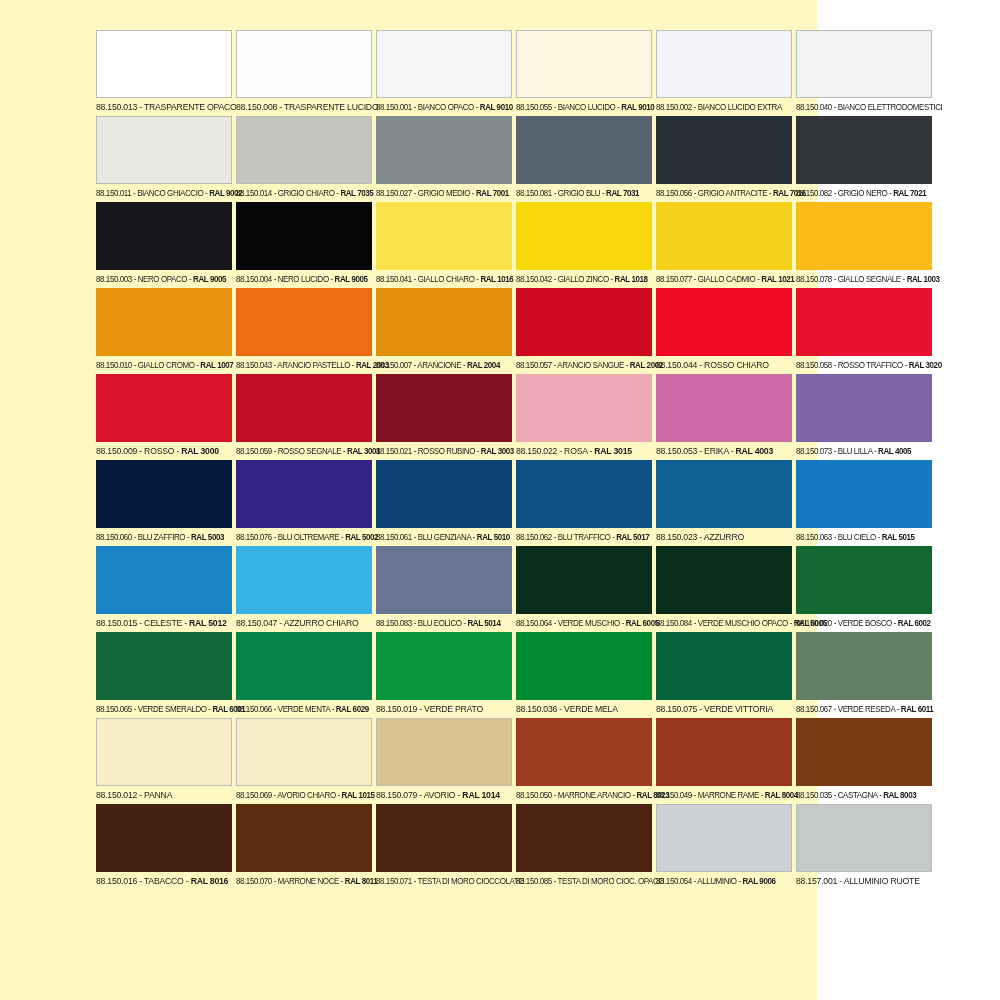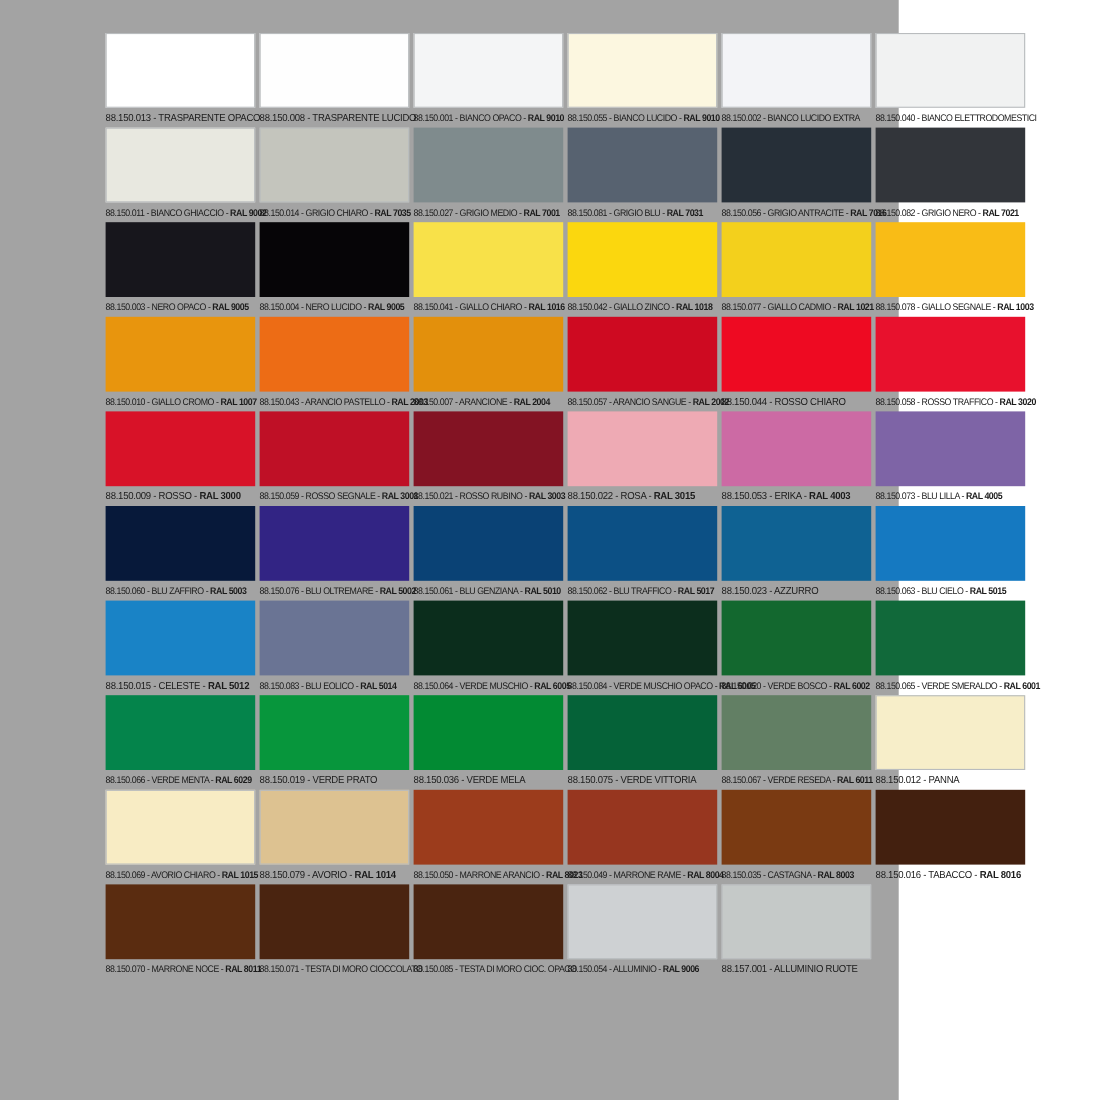--- a/index.html
+++ b/index.html
@@ -11,21 +11,21 @@
   body {
     width: 1000px;
     height: 1000px;
     font-family: "Liberation Sans", sans-serif;
     overflow: hidden;
   }
   #chart-sheet {
     position: relative;
     width: 817px;
     height: 1000px;
-    background: #a3a3a3;
+    background: #fef9c3;
     box-sizing: border-box;
   }
   #swatch-grid {
     position: absolute;
     left: 96px;
     top: 30px;
     width: 838px;
     display: grid;
     grid-template-columns: repeat(6, 136px);
     column-gap: 4px;
@@ -215,20 +215,24 @@
       </div>
       <div class="swatch-cell">
         <div class="swatch-chip" title="BLU CIELO" style="background: rgb(21, 121, 193); border: 0px;"></div>
         <div class="swatch-label label-tight"><span class="code">88.150.063</span><span class="sep"> - </span><span class="nm">BLU CIELO</span><span class="sep"> - </span><span class="ral">RAL 5015</span></div>
       </div>
       <div class="swatch-cell">
         <div class="swatch-chip" title="CELESTE" style="background: rgb(25, 131, 198); border: 0px;"></div>
         <div class="swatch-label"><span class="code">88.150.015</span><span class="sep"> - </span><span class="nm">CELESTE</span><span class="sep"> - </span><span class="ral">RAL 5012</span></div>
       </div>
       <div class="swatch-cell">
+        <div class="swatch-chip" title="AZZURRO CHIARO" style="background: rgb(54, 179, 228); border: 0px;"></div>
+        <div class="swatch-label"><span class="code">88.150.047</span><span class="sep"> - </span><span class="nm">AZZURRO CHIARO</span></div>
+      </div>
+      <div class="swatch-cell">
         <div class="swatch-chip" title="BLU EOLICO" style="background: rgb(106, 116, 148); border: 0px;"></div>
         <div class="swatch-label label-tight"><span class="code">88.150.083</span><span class="sep"> - </span><span class="nm">BLU EOLICO</span><span class="sep"> - </span><span class="ral">RAL 5014</span></div>
       </div>
       <div class="swatch-cell">
         <div class="swatch-chip" title="VERDE MUSCHIO" style="background: rgb(11, 45, 28); border: 0px;"></div>
         <div class="swatch-label label-tight"><span class="code">88.150.064</span><span class="sep"> - </span><span class="nm">VERDE MUSCHIO</span><span class="sep"> - </span><span class="ral">RAL 6005</span></div>
       </div>
       <div class="swatch-cell">
         <div class="swatch-chip" title="VERDE MUSCHIO OPACO" style="background: rgb(12, 46, 29); border: 0px;"></div>
         <div class="swatch-label label-tight"><span class="code">88.150.084</span><span class="sep"> - </span><span class="nm">VERDE MUSCHIO OPACO</span><span class="sep"> - </span><span class="ral">RAL 6005</span></div>

